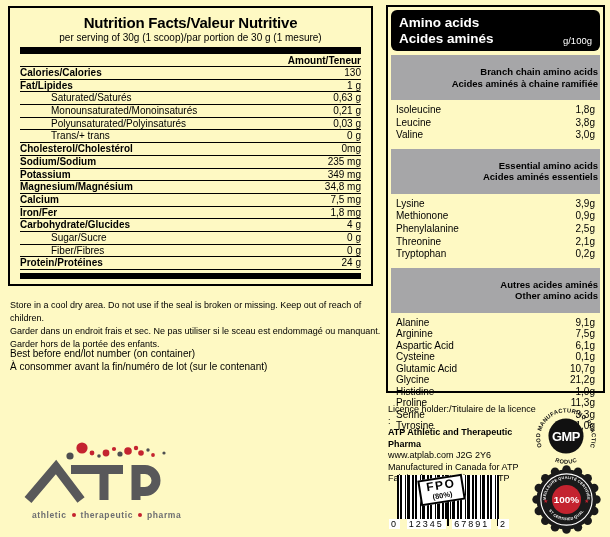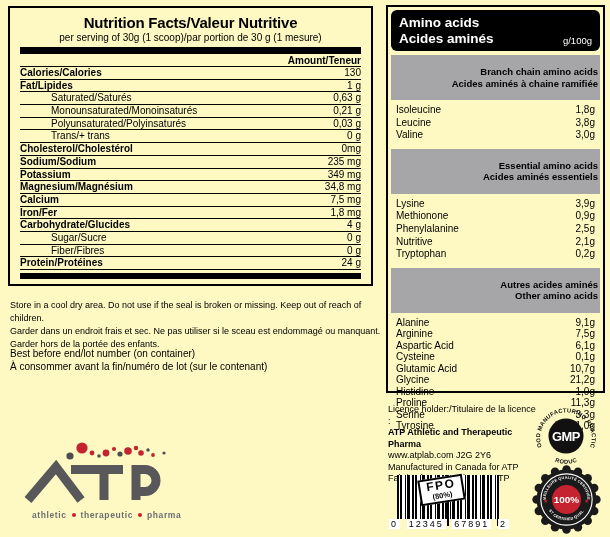--- a/index.html
+++ b/index.html
@@ -228,21 +228,21 @@
         </div>
       <div class="aa-row">
           <span>Methionone</span>
           <span>0,9g</span>
         </div>
       <div class="aa-row">
           <span>Phenylalanine</span>
           <span>2,5g</span>
         </div>
       <div class="aa-row">
-          <span>Nutritive</span>
+          <span>Threonine</span>
           <span>2,1g</span>
         </div>
       <div class="aa-row">
           <span>Tryptophan</span>
           <span>0,2g</span>
         </div>
     </div>
 
     <div class="aa-sec">
       <div>Autres acides aminés</div>

